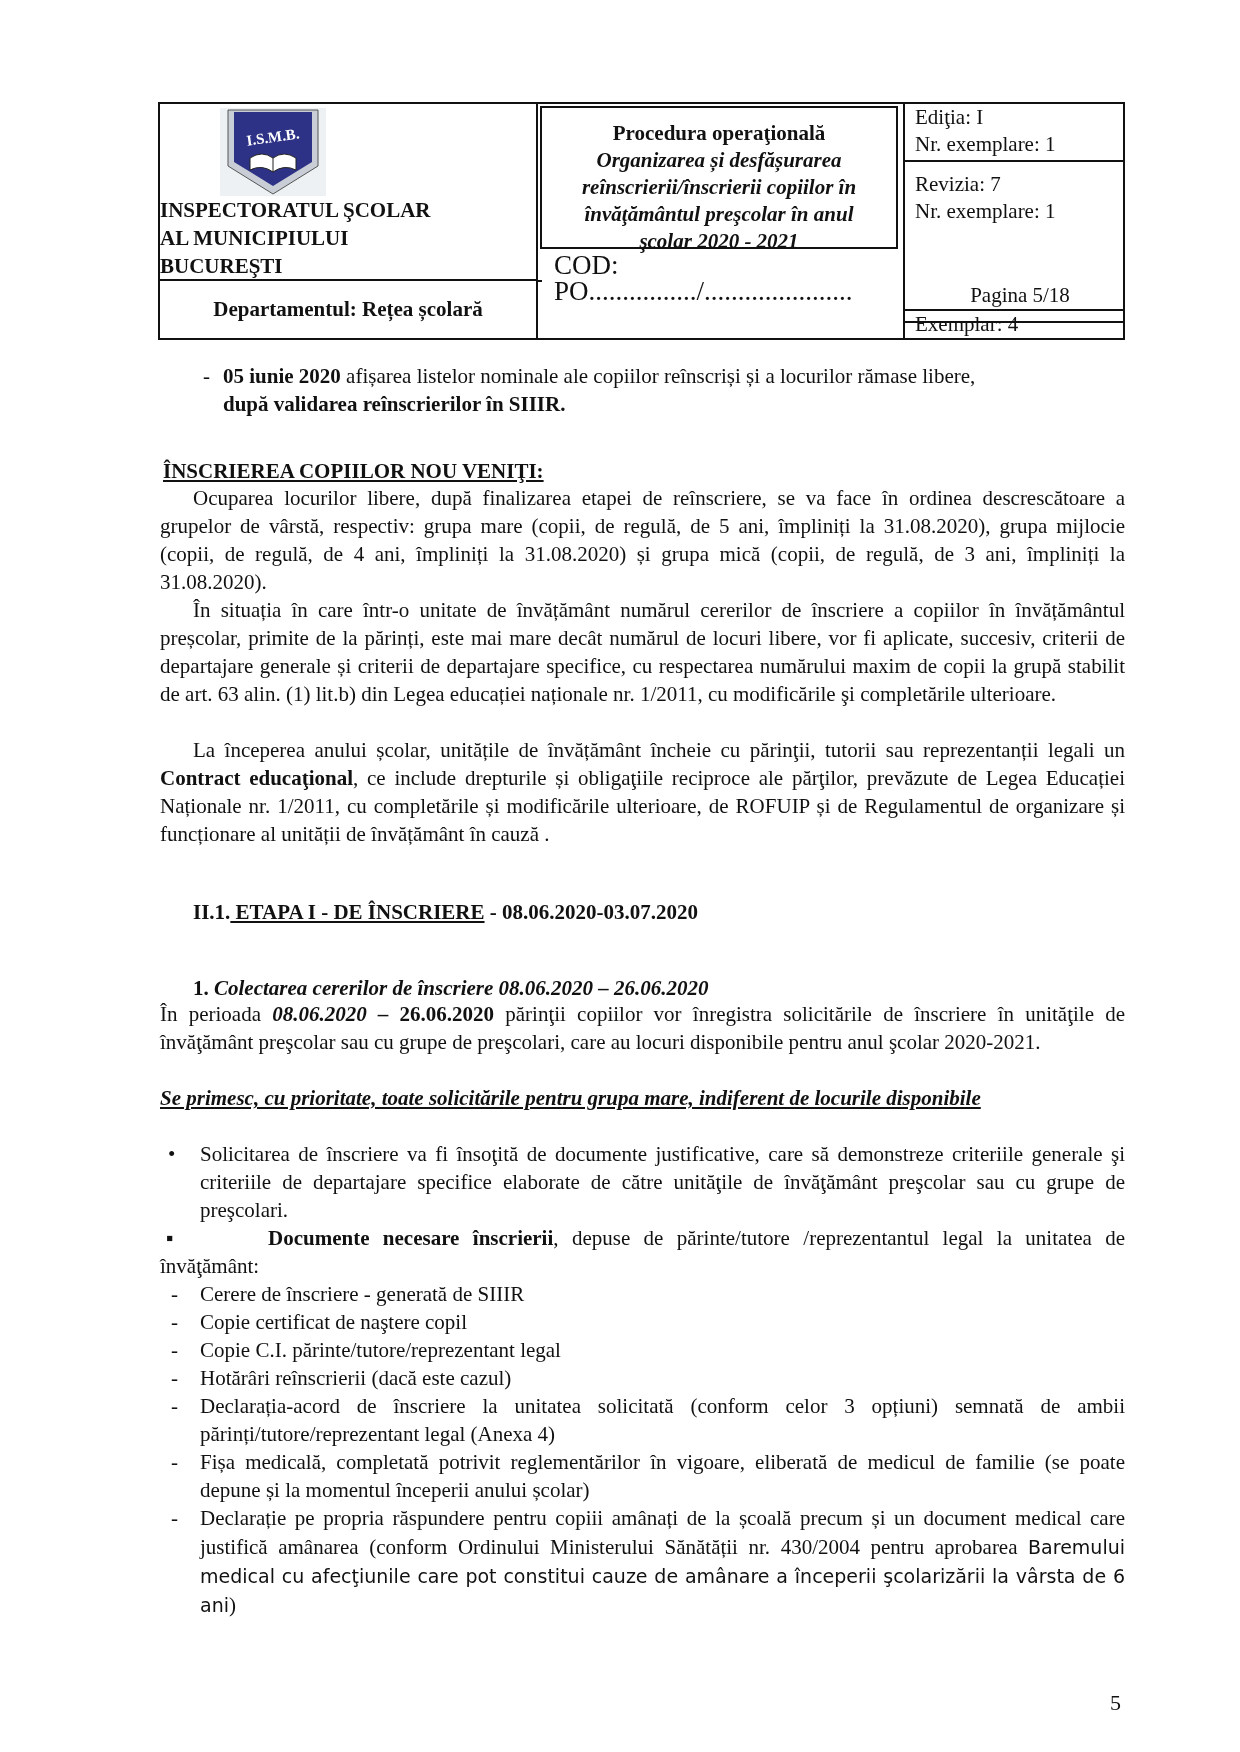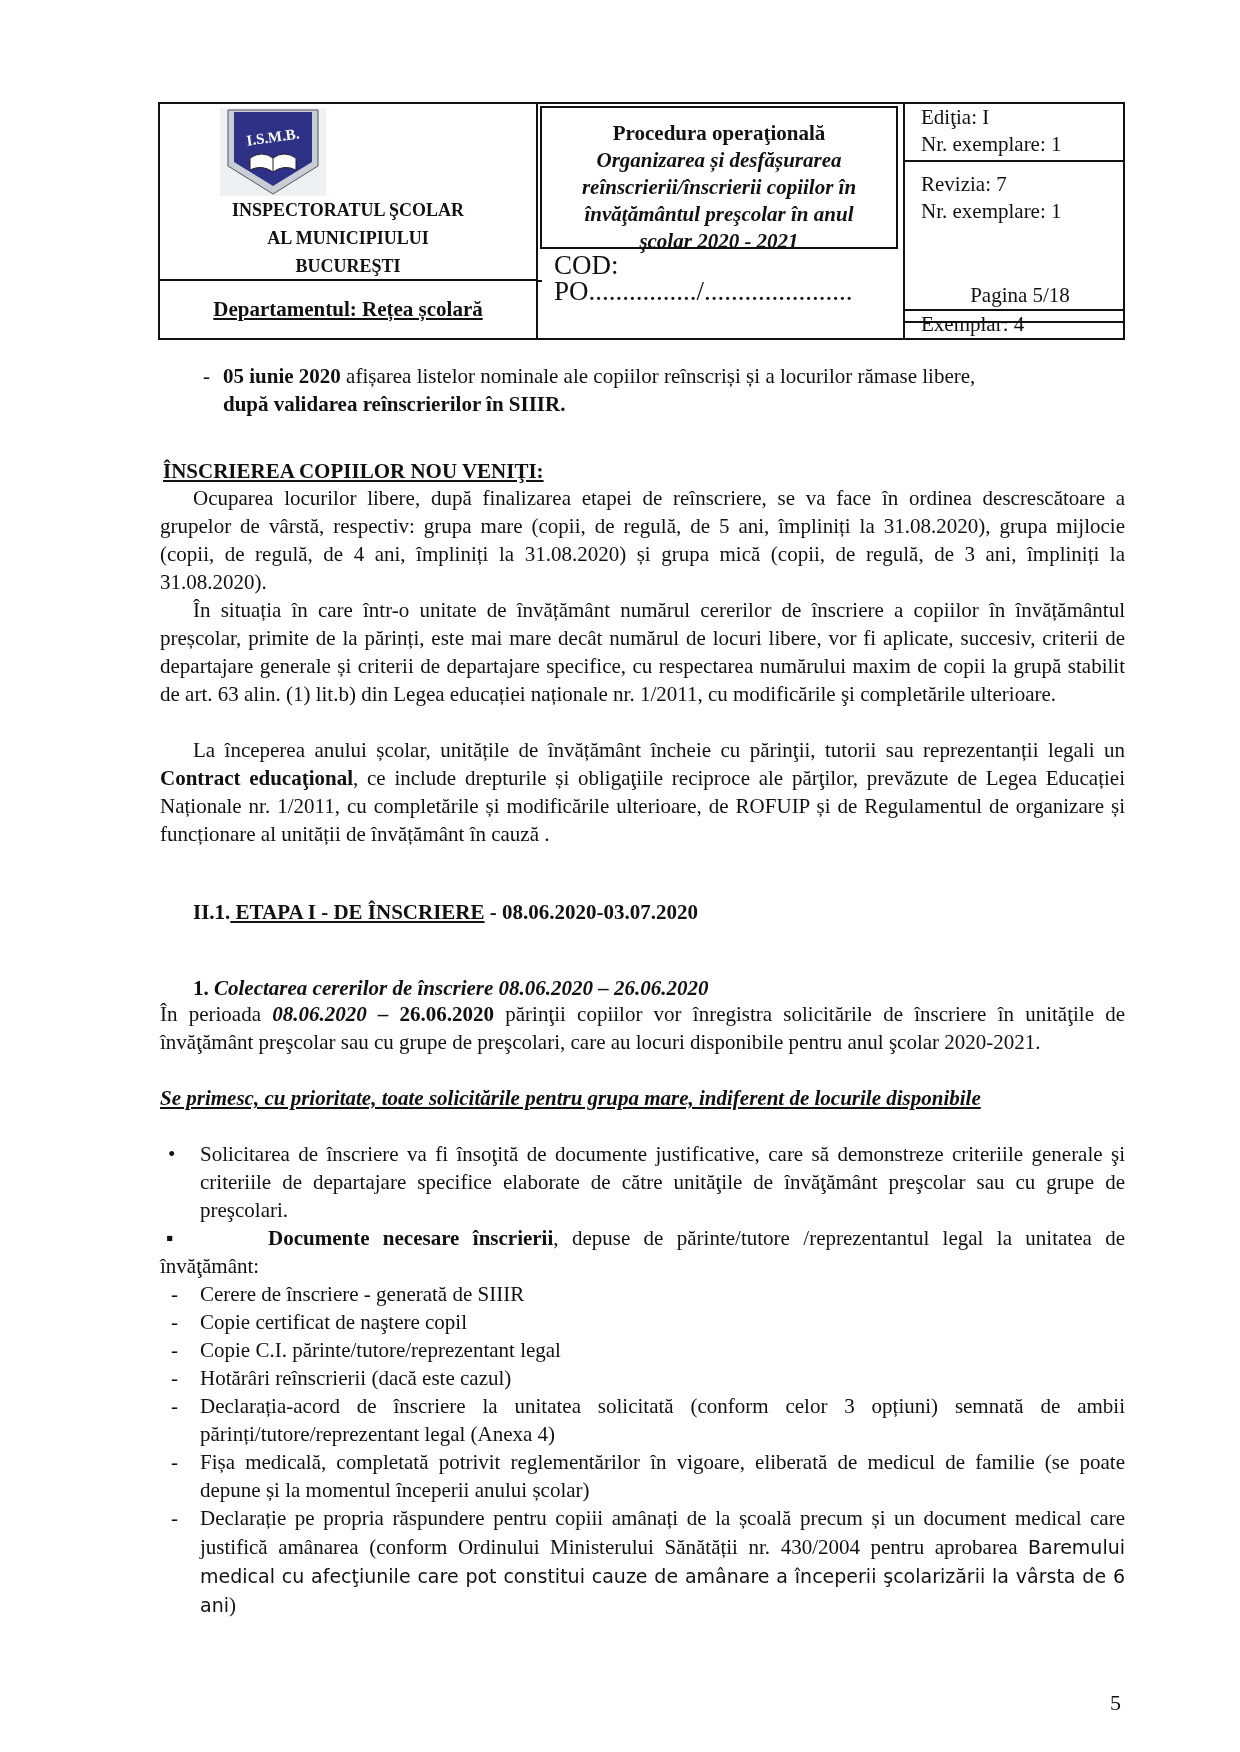--- a/index.html
+++ b/index.html
@@ -8,40 +8,40 @@
   .page { position:absolute; left:0; top:0; width:1240px; height:1752px; }
 
   
   .hdr { position:absolute; left:158px; top:102px; width:967px; height:238px;
          border:2px solid #111; box-sizing:border-box; }
   .hdr-left { position:absolute; left:0; top:0; width:378px; height:100%;
               border-right:2px solid #111; box-sizing:border-box; }
   .logo-cell { position:absolute; left:0; top:0; width:100%; height:177px;
                border-bottom:2px solid #111; box-sizing:border-box; text-align:center; }
   .logo { position:absolute; left:60px; top:4px; width:106px; height:88px; }
-  .org { position:absolute; left:0; top:92px; width:100%; text-align:center;
-         font-weight:bold; font-size:18px; line-height:28px; }
+  .org { position:absolute; left:0; top:92px; width:100%; text-align:left;
+         font-weight:bold; font-size:21px; line-height:28px; }
   .dept { position:absolute; left:0; top:177px; width:100%; height:57px;
           display:flex; align-items:center; justify-content:center;
-          font-weight:bold; font-size:21px;text-decoration:underline; }
+          font-weight:bold; font-size:21px; }
 
   .hdr-mid { position:absolute; left:378px; top:0; width:365px; height:100%; }
   .proc-box { position:absolute; left:2px; top:2px; width:358px; height:143px;
               border:2px solid #111; box-sizing:border-box; text-align:center;
               font-size:21px; line-height:27px; padding-top:12px; }
   .proc-title { font-weight:bold; }
   .proc-sub { font-weight:bold; font-style:italic; }
   .cod { position:absolute; left:16px; top:148px; width:100%; text-align:left;
          font-size:27px; line-height:26px; }
   .mid-sep { position:absolute; left:-2px; top:176px; width:6px; height:2px; background:#111; }
 
   .hdr-right { position:absolute; left:743px; top:0; width:220px; height:100%;
                border-left:2px solid #111; box-sizing:border-box; font-size:21px; }
   .r-cell { position:absolute; left:0; width:100%; border-bottom:2px solid #111;
-            box-sizing:border-box; padding-left:16px; line-height:27px; }
+            box-sizing:border-box; padding-left:10px; line-height:27px; }
   .r1 { top:0; height:58px; }
   .r2 { top:67px; height:152px; }
   .r3 { top:178px; height:29px; text-align:center; padding-left:12px; }
   .r4 { top:207px; height:29px; border-bottom:none; }
 
   
   .body { position:absolute; left:160px; top:362px; width:965px; font-size:21px; line-height:28px; }
   .p { text-align:justify; margin:0; }
   .ind { text-indent:33px; }
   .abs { position:absolute; left:0; width:965px; }

